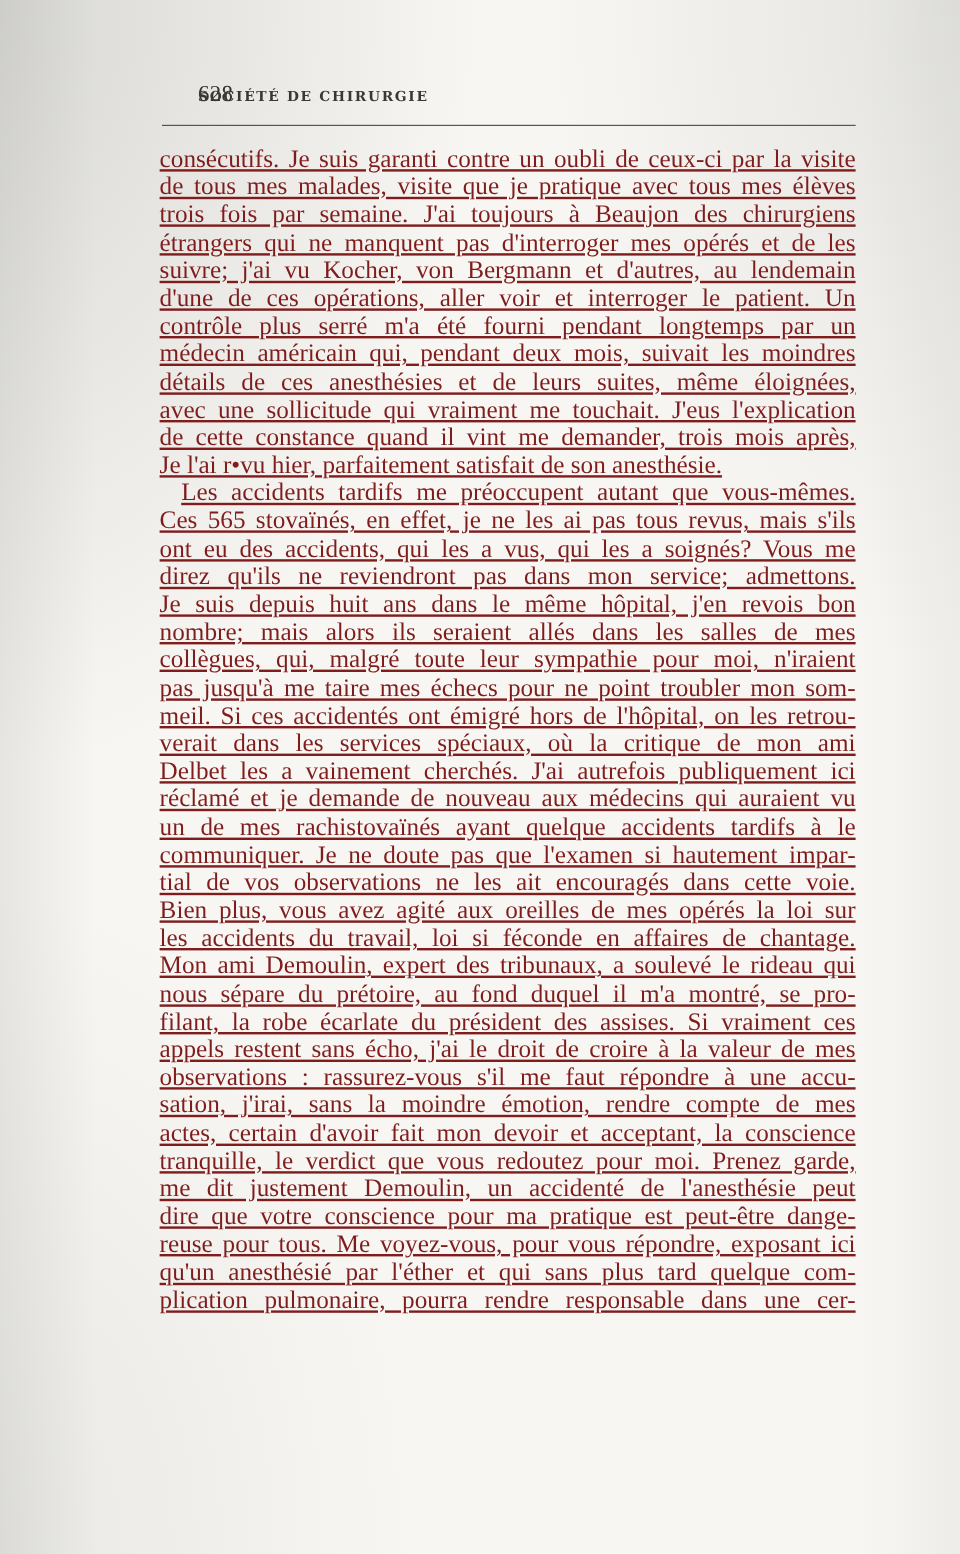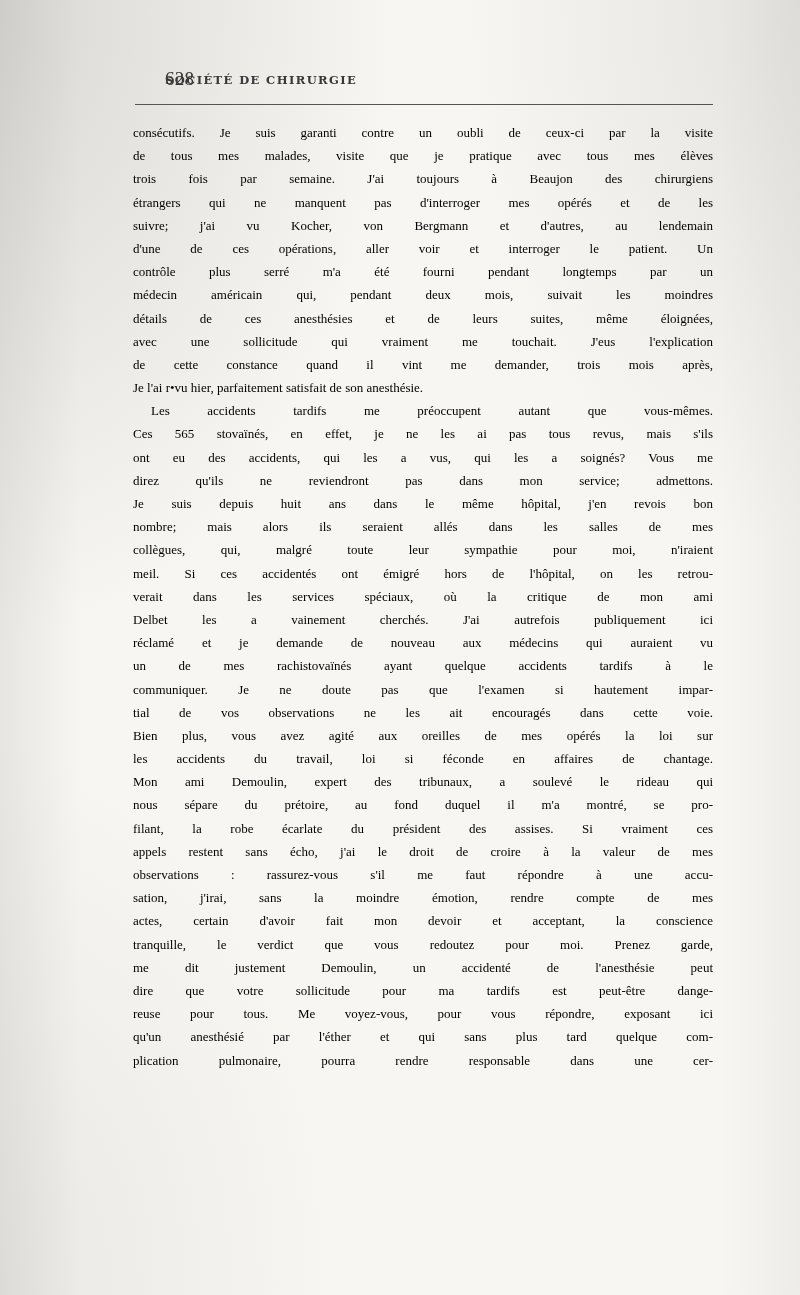--- a/index.html
+++ b/index.html
@@ -67,26 +67,27 @@
     position: absolute;
     top: 121px;
     left: 0;
     width: 580px;
   }
   .line {
     display: block;
     height: 23.2px;
     line-height: 23.2px;
     font-family: "Liberation Serif", "DejaVu Serif", serif;
-    font-size: 13px;
-    color: #000000;
+    font-size: 21px;
+    color: #7f1d1d;
     text-align: justify;
     text-align-last: justify;
     white-space: nowrap;
     overflow: visible;
+    text-decoration: underline;
   }
   .line.last {
     text-align-last: left;
   }
   .line.indent {
     padding-left: 18px;
   }
 </style>
 </head>
 <body>
@@ -114,37 +115,38 @@
         <span class="line last">Je l'ai r•vu hier, parfaitement satisfait de son anesthésie.</span>
       </div>
       <div>
         <span class="line indent">Les accidents tardifs me préoccupent autant que vous-mêmes.</span>
         <span class="line">Ces 565 stovaïnés, en effet, je ne les ai pas tous revus, mais s'ils</span>
         <span class="line">ont eu des accidents, qui les a vus, qui les a soignés? Vous me</span>
         <span class="line">direz qu'ils ne reviendront pas dans mon service; admettons.</span>
         <span class="line">Je suis depuis huit ans dans le même hôpital, j'en revois bon</span>
         <span class="line">nombre; mais alors ils seraient allés dans les salles de mes</span>
         <span class="line">collègues, qui, malgré toute leur sympathie pour moi, n'iraient</span>
+        <span class="line">pas jusqu'à me taire mes échecs pour ne point troubler mon som-</span>
         <span class="line">meil. Si ces accidentés ont émigré hors de l'hôpital, on les retrou-</span>
         <span class="line">verait dans les services spéciaux, où la critique de mon ami</span>
         <span class="line">Delbet les a vainement cherchés. J'ai autrefois publiquement ici</span>
         <span class="line">réclamé et je demande de nouveau aux médecins qui auraient vu</span>
         <span class="line">un de mes rachistovaïnés ayant quelque accidents tardifs à le</span>
         <span class="line">communiquer. Je ne doute pas que l'examen si hautement impar-</span>
         <span class="line">tial de vos observations ne les ait encouragés dans cette voie.</span>
         <span class="line">Bien plus, vous avez agité aux oreilles de mes opérés la loi sur</span>
         <span class="line">les accidents du travail, loi si féconde en affaires de chantage.</span>
         <span class="line">Mon ami Demoulin, expert des tribunaux, a soulevé le rideau qui</span>
         <span class="line">nous sépare du prétoire, au fond duquel il m'a montré, se pro-</span>
         <span class="line">filant, la robe écarlate du président des assises. Si vraiment ces</span>
         <span class="line">appels restent sans écho, j'ai le droit de croire à la valeur de mes</span>
         <span class="line">observations : rassurez-vous s'il me faut répondre à une accu-</span>
         <span class="line">sation, j'irai, sans la moindre émotion, rendre compte de mes</span>
         <span class="line">actes, certain d'avoir fait mon devoir et acceptant, la conscience</span>
         <span class="line">tranquille, le verdict que vous redoutez pour moi. Prenez garde,</span>
         <span class="line">me dit justement Demoulin, un accidenté de l'anesthésie peut</span>
-        <span class="line">dire que votre sollicitude pour ma tardifs est peut-être dange-</span>
+        <span class="line">dire que votre conscience pour ma pratique est peut-être dange-</span>
         <span class="line">reuse pour tous. Me voyez-vous, pour vous répondre, exposant ici</span>
         <span class="line">qu'un anesthésié par l'éther et qui sans plus tard quelque com-</span>
         <span class="line">plication pulmonaire, pourra rendre responsable dans une cer-</span>
       </div>
     </div>
 </div>
 
 </body></html>

